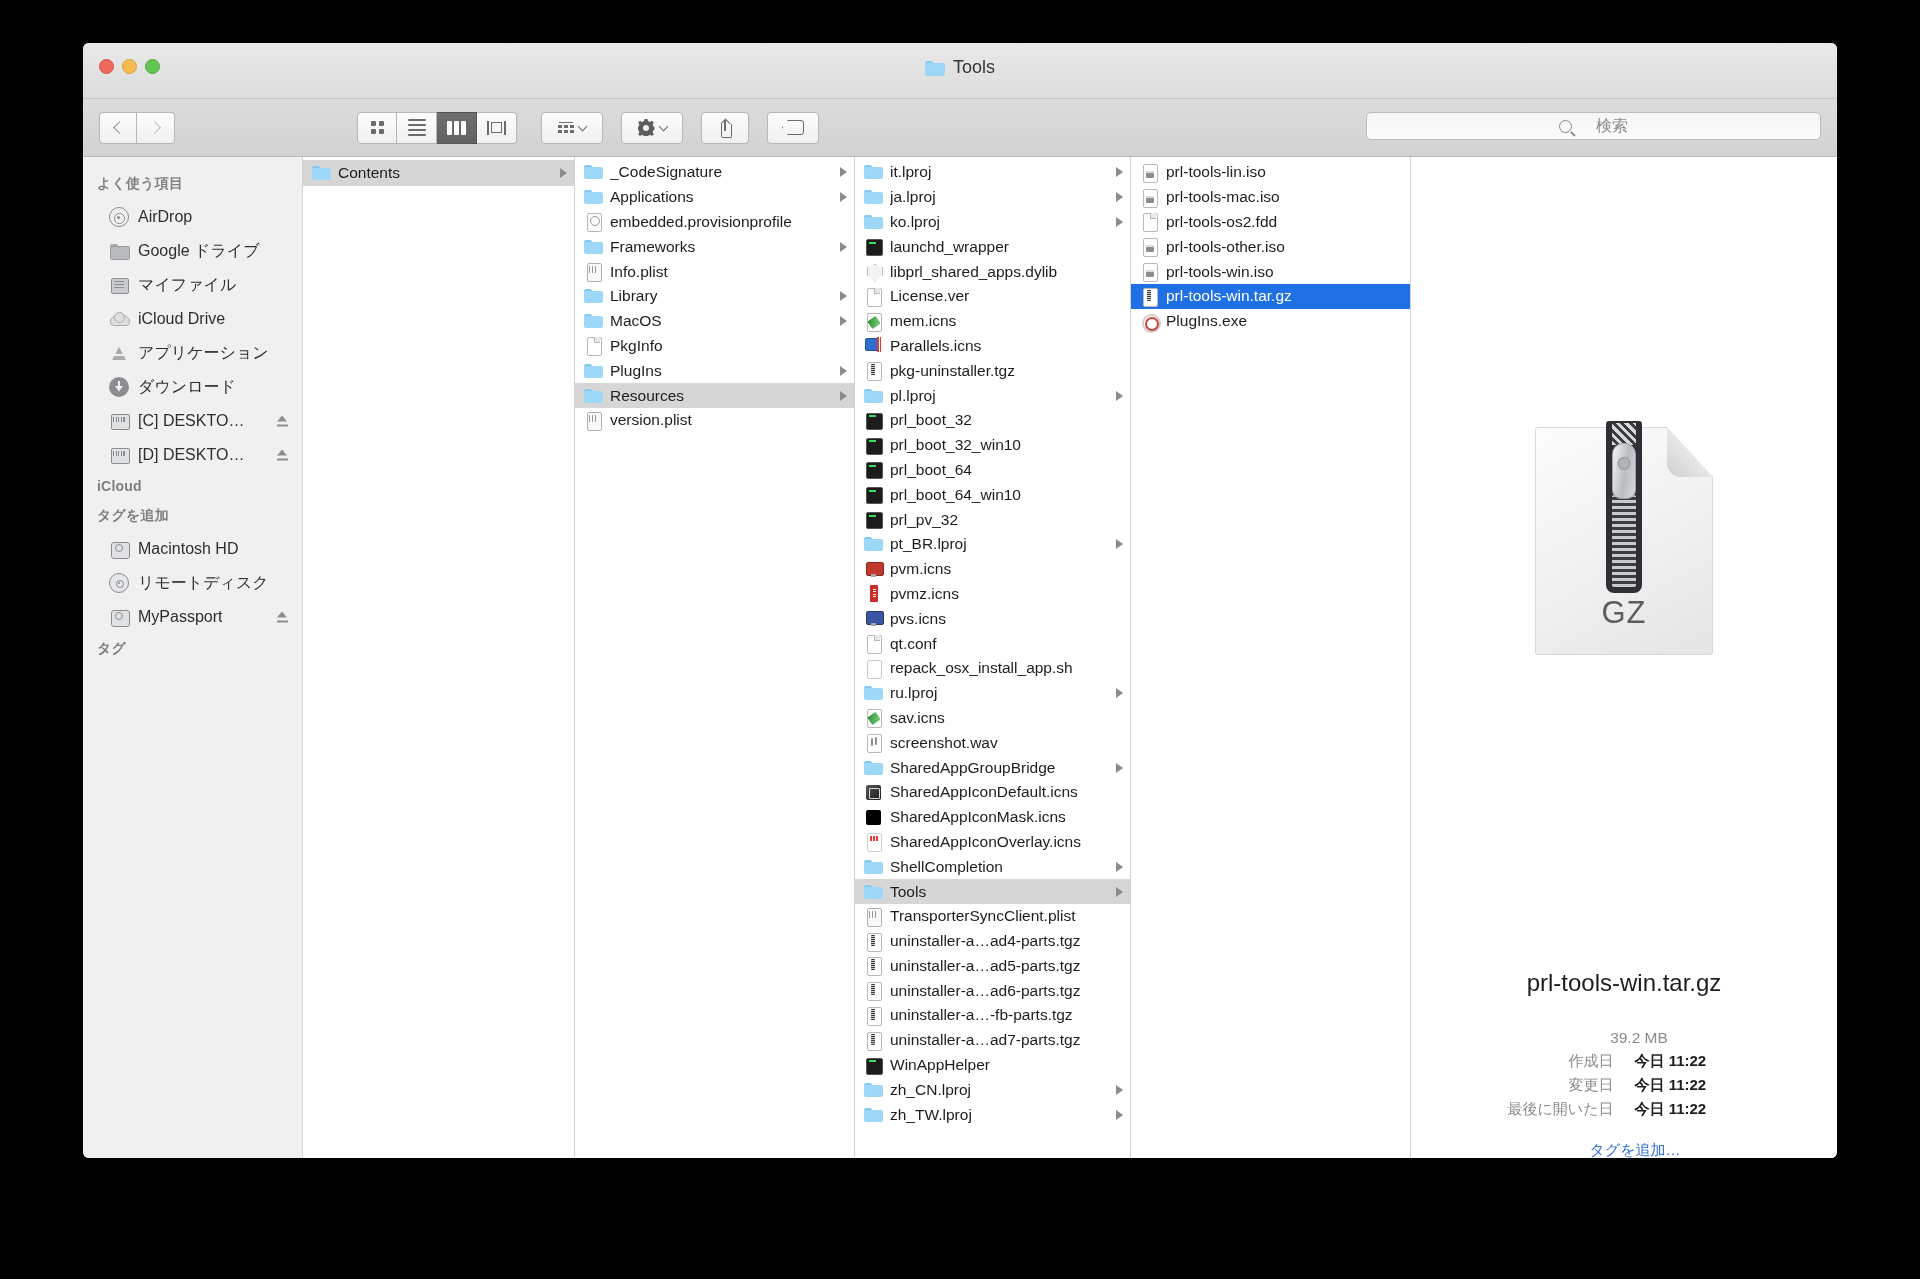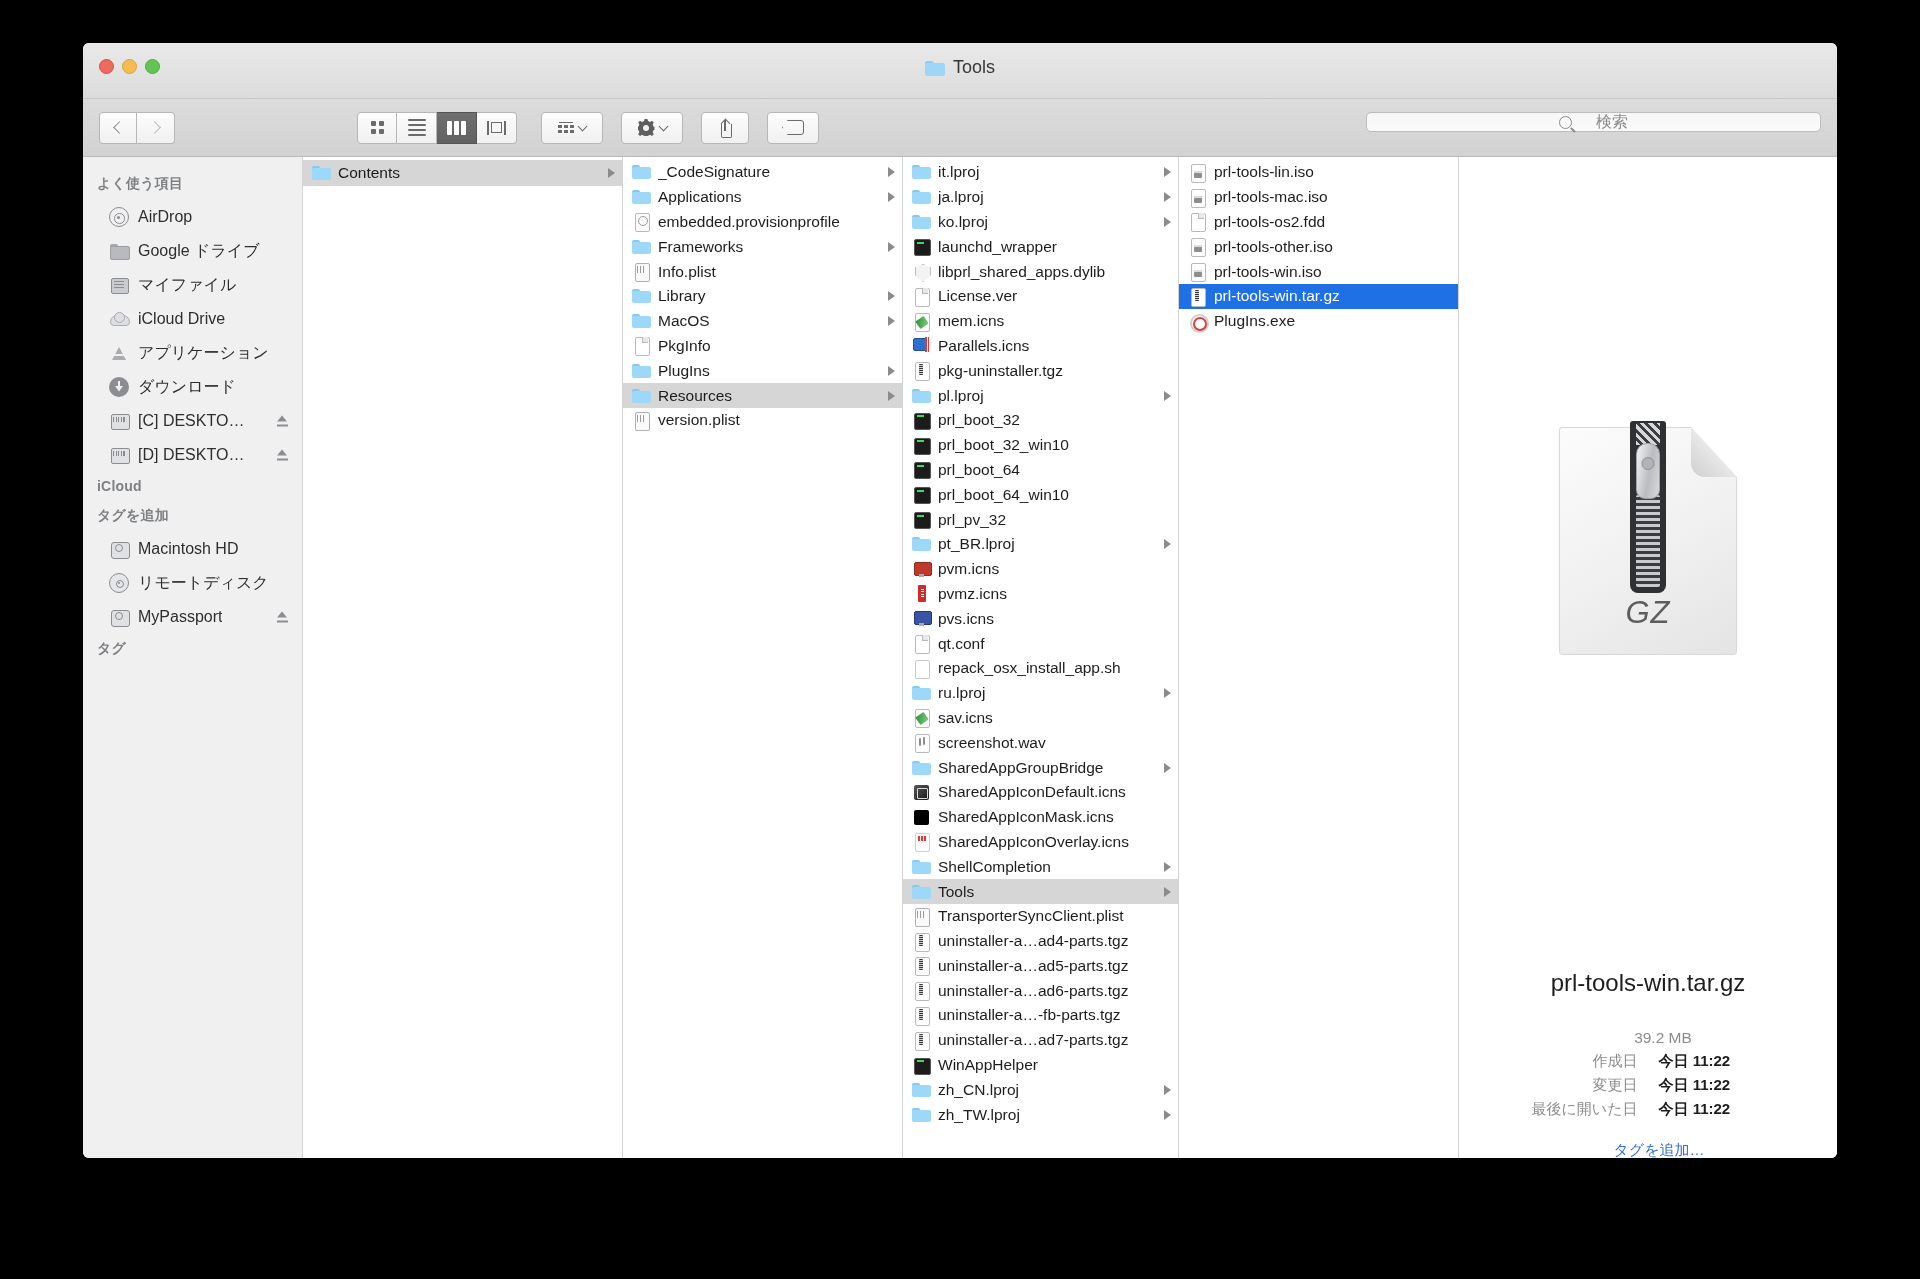--- a/index.html
+++ b/index.html
@@ -127,21 +127,21 @@
   .share-stem { position:absolute; left:7.2px; top:1px; width:1.6px; height:11px; background:#6b6b6b; }
   .tag-ic { width:22px;height:15px;position:relative; }
   .tag-ic::before {
     content:""; position:absolute; left:0;top:0;right:0;bottom:0;
     border:1.6px solid #6b6b6b;border-radius:3px 3px 3px 3px;
     clip-path: polygon(26% 0,100% 0,100% 100%,26% 100%,0 50%);
   }
 
   .search {
     position: absolute; right: 16px; top: 13px;
-    width: 455px; height: 20px;
+    width: 455px; height: 28px;
     background: linear-gradient(to bottom,#f6f6f6,#fbfbfb);
     border: 1px solid #bdbdbd; border-radius: 5px;
     display: flex; align-items: center; justify-content: center; gap: 24px;
   }
   .search-glass { width:13px;height:13px;border:1.7px solid #8a8a8a;border-radius:50%;position:relative;flex:none; }
   .search-glass::after{content:"";position:absolute;right:-5px;bottom:-3px;width:6px;height:1.7px;background:#8a8a8a;transform:rotate(45deg);}
   .search-ph { font-size: 16px; color: #8b8b8b; }
 
   
   .body { flex: 1; display: flex; min-height: 0; }
@@ -211,21 +211,21 @@
   .ic-disc::before{content:"";position:absolute;left:5.5px;top:5.5px;width:6px;height:6px;border:1.5px solid #8b8d90;border-radius:50%;}
   .ic-disc::after{content:"";position:absolute;left:8px;top:8px;width:2px;height:2px;border-radius:50%;background:#8b8d90;}
 
   
   .cols { flex: 1; display: flex; min-width: 0; background:#fff; }
   .col {
     border-right: 1px solid #d3d3d3;
     overflow: hidden; position: relative;
     padding-top: 3px;
   }
-  .col.c1 { width: 320px; flex: none; }
+  .col.c1 { width: 272px; flex: none; }
   .col.c2 { width: 280px; flex: none; }
   .col.c3 { width: 276px; flex: none; }
   .col.c4 { width: 280px; flex: none; }
   .preview { flex: 1; min-width:0; background:#fff; position:relative; }
 
   .row {
     height: 24.8px; display: flex; align-items: center;
     padding: 0 7px 0 9px; gap: 7px; font-size: 15.5px;
     color: #1d1d1f; white-space: nowrap; position: relative;
   }
@@ -278,21 +278,21 @@
   .fi.overlay::after{content:"";position:absolute;left:6px;top:4px;width:8px;height:5px;background:repeating-linear-gradient(90deg,#e8372e 0 1.6px,#fff 1.6px 3px);}
   .fi.exe::before{content:"";position:absolute;left:2px;top:2px;width:15px;height:15px;border:2px solid #cfcfcf;border-radius:50%;background:#fff;}
   .fi.exe::after{content:"";position:absolute;left:5px;top:5px;width:10px;height:10px;border:2px solid #d6433c;border-radius:50%;}
   .fi.prov::before{content:"";position:absolute;left:3px;top:1px;width:13px;height:17px;background:#fbfbfb;border:1px solid #b9b9b9;border-radius:2px;}
   .fi.prov::after{content:"";position:absolute;left:6px;top:4px;width:8px;height:8px;border:1.4px solid #9a9a9a;border-radius:50%;}
   .fi.sh::before{content:"";position:absolute;left:3px;top:1px;width:13px;height:17px;background:#fff;border:1px solid #c9c9c9;border-radius:2px;}
 
   
   .pv-icon-wrap {
     position: absolute; left: 50%; top: 270px; transform: translateX(-50%);
-    width: 178px; height: 228px; font-style: italic;
+    width: 178px; height: 228px;
   }
   .pv-page {
     position: absolute; inset: 0;
     background: linear-gradient(150deg,#fcfcfc 0%, #f0f0f0 55%, #e4e4e4 100%);
     border: 1px solid #d8d8d8;
     border-radius: 3px;
     clip-path: polygon(0 0, 74% 0, 100% 22%, 100% 100%, 0 100%);
   }
   .pv-fold {
     position: absolute; right: 0; top: 0;

